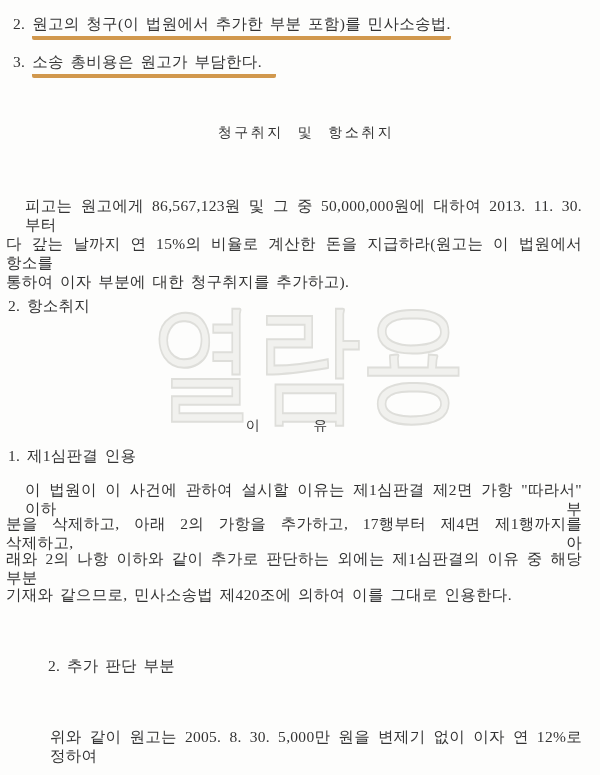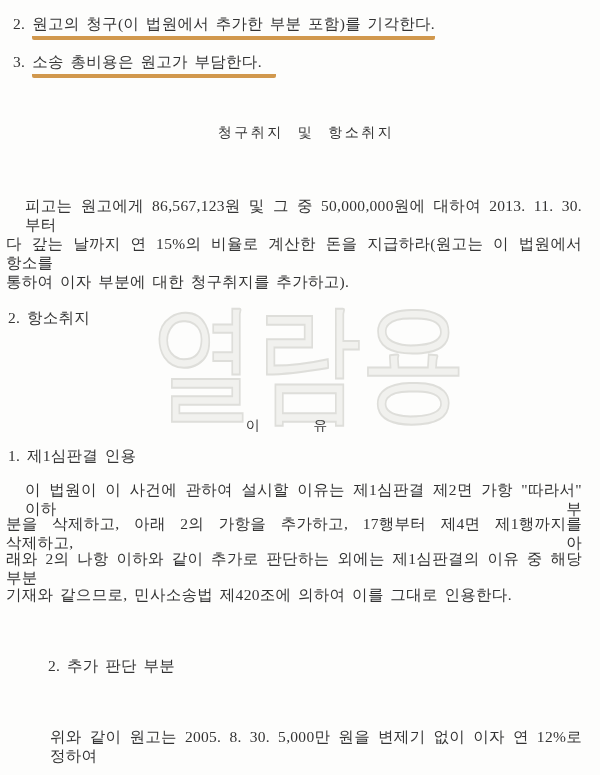--- a/index.html
+++ b/index.html
@@ -74,40 +74,40 @@
     letter-spacing: 1px;
     word-spacing: 48px;
     transform: translateX(-7px);
   }
   .l1  { top: 14px;  }
   .l2  { top: 52px;  }
   .l4  { top: 160px; }
   .l5  { top: 196px; }
   .l6  { top: 234px; }
   .l7  { top: 272px; }
-  .l8  { top: 308px; }
+  .l8  { top: 296px; }
   .l9  { top: 338px; }
   .l11 { top: 446px; }
   .l12 { top: 480px; }
   .l13 { top: 514px; }
   .l14 { top: 549px; }
   .l15 { top: 585px; }
   .l16 { top: 656px; margin-left: 40px; }
   .l17 { top: 691px; }
   .l18 { top: 727px; }
 </style>
 </head>
 <body>
 
 <div class="page">
 
   <div class="watermark">열람용</div>
 
   <div class="line itm l1">
-    <span class="num">2.</span><span class="ul">원고의 청구(이 법원에서 추가한 부분 포함)를 기각한다.</span>
+    <span class="num">2.</span><span class="ul">원고의 청구(이 법원에서 추가한 부분 포함)를 민사소송법.</span>
   </div>
 
   <div class="line itm l2">
     <span class="num">3.</span><span class="ul ul-extend">소송 총비용은 원고가 부담한다.</span>
   </div>
 
   <div class="line h-center heading1">청구취지 및 항소취지</div>
 
 
   <div class="line j ind-p l5">피고는 원고에게 86,567,123원 및 그 중 50,000,000원에 대하여 2013. 11. 30.부터</div>

